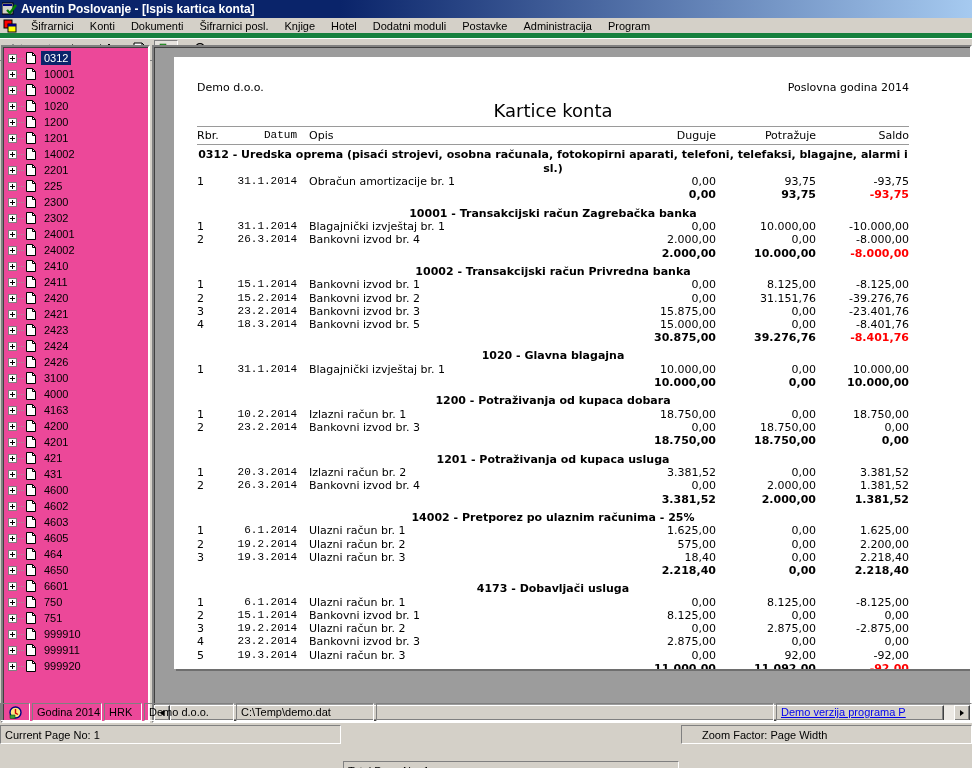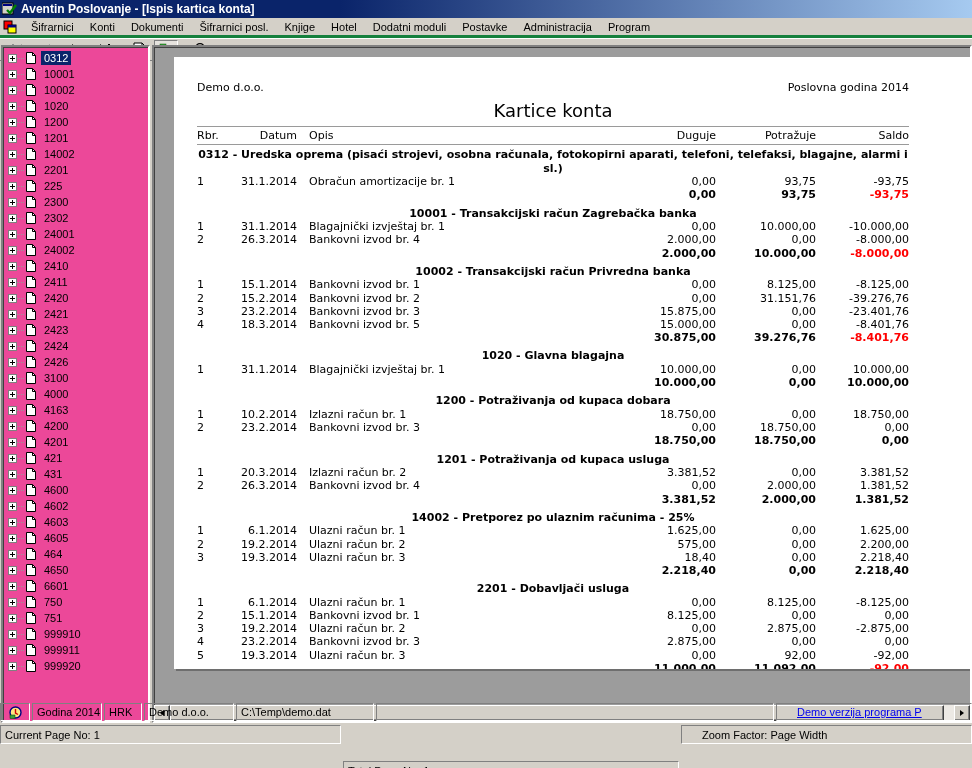--- a/index.html
+++ b/index.html
@@ -17,21 +17,21 @@
     background: linear-gradient(to right, #0a246a 0%, #0a246a 35%, #a6caf0 100%);
     display: flex; align-items: center;
     padding-left: 2px;
     color: #fff; font-weight: bold; font-size: 12px;
   }
   .titlebar .ticon { width: 15px; height: 14px; margin-right: 4px; flex: 0 0 auto; }
   
   .menubar {
     height: 20px; background: #d4d0c8;
     display: flex; align-items: center;
-    border-bottom: 3px solid #15803d;
+    border-bottom: 5px solid #15803d;
     padding-left: 3px;
   }
   .mdi-icon { width: 16px; height: 14px; margin-right: 4px; position: relative; flex: 0 0 auto; }
   .menu-item { padding: 2px 8px; cursor: default; }
   
   .toolbar {
     height: 23px; background: #d4d0c8;
     border-top: 1px solid #fff;
     border-bottom: 1px solid #808080;
     display: flex; align-items: center;
@@ -98,21 +98,21 @@
     box-shadow: 2px 2px 0 #6e6e6e;
     overflow: hidden;
     font-family: "DejaVu Sans", sans-serif;
     font-size: 11px;
   }
   .page-inner { width: 712px; margin-left: 23px; }
   .rpt-meta { display: flex; justify-content: space-between; margin-top: 24px; height: 14px; }
   .rpt-title { text-align: center; font-size: 18px; margin-top: 5px; height: 23px; }
   .rgrid { display: grid; grid-template-columns: 34px 70px 1fr 110px 100px 93px; line-height: 13.2px; }
   .col-head { margin-top: 3px; border-top: 1px solid #9a9a9a; border-bottom: 1px solid #9a9a9a; padding: 2px 0 2px 0; line-height: 13px; }
-  .c-datum { text-align: right; padding-right: 4px; }
+  .c-datum { text-align: right; padding-right: 4px; font-family: Liberation Mono, monospace; }
   .c-opis { padding-left: 8px; }
   .num { text-align: right; }
   .report-body { margin-top: 3px; }
   .section { margin-bottom: 5px; }
   .sec-header { font-weight: bold; grid-column: 1 / -1; line-height: 13.6px; text-align: center; }
   .sec-total { font-weight: bold; }
   .neg { color: #ff0000; }
   
   .hscroll {
     position: absolute; left: 0; right: 0; bottom: 0; height: 16px;
@@ -140,21 +140,21 @@
   .panel {
     border: 1px solid; border-color: #808080 #fff #fff #808080;
     padding: 2px 4px; height: 100%;
     white-space: nowrap; overflow: hidden;
     display: flex; align-items: center;
   }
   .p1 { width: 341px; } .p2 { width: 336px; margin-top: 36px; } .p3 { flex: 1; padding-left: 20px; }
   .pi { width: 30px; justify-content: center; }
   .py { width: 70px; } .pc { width: 38px; } .pd { width: 90px; } .pf { width: 138px; }
   .pfill { flex: 1; } .plink { width: 196px; justify-content: flex-start; }
-  .demo-link { color: #0000ee; text-decoration: underline; cursor: pointer; margin-left: 16px; }
+  .demo-link { color: #0000ee; text-decoration: underline; cursor: pointer; }
 </style>
 </head>
 <body>
 
 <div class="titlebar">
   <svg class="ticon" viewBox="0 0 15 14">
     <rect x="0" y="1" width="11" height="11" fill="#d4d0c8" stroke="#000" stroke-width="1"></rect>
     <rect x="1" y="2" width="9" height="2" fill="#000080"></rect>
     <path d="M5 8 L8 11 L14 3" stroke="#008000" stroke-width="2.4" fill="none"></path>
   </svg>
@@ -900,21 +900,21 @@
                   <span></span>
                   <span></span>
       <span class="num t-duguje">2.218,40</span>
       <span class="num t-potrazuje">0,00</span>
       <span class="num t-saldo">2.218,40</span>
     </div>
   </div>
 
   <div class="section">
     <div class="rgrid">
-      <div class="sec-header">2201 - Dobavljači usluga</div>
+      <div class="sec-header">4173 - Dobavljači usluga</div>
     </div>
     <div class="sec-rows">
   <div class="rgrid">
     <span class="cell">1</span>
     <span class="cell c-datum">6.1.2014</span>
     <span class="cell c-opis">Ulazni račun br. 1</span>
     <span class="cell num">0,00</span>
     <span class="cell num">8.125,00</span>
     <span class="cell num">-8.125,00</span>
   </div>

